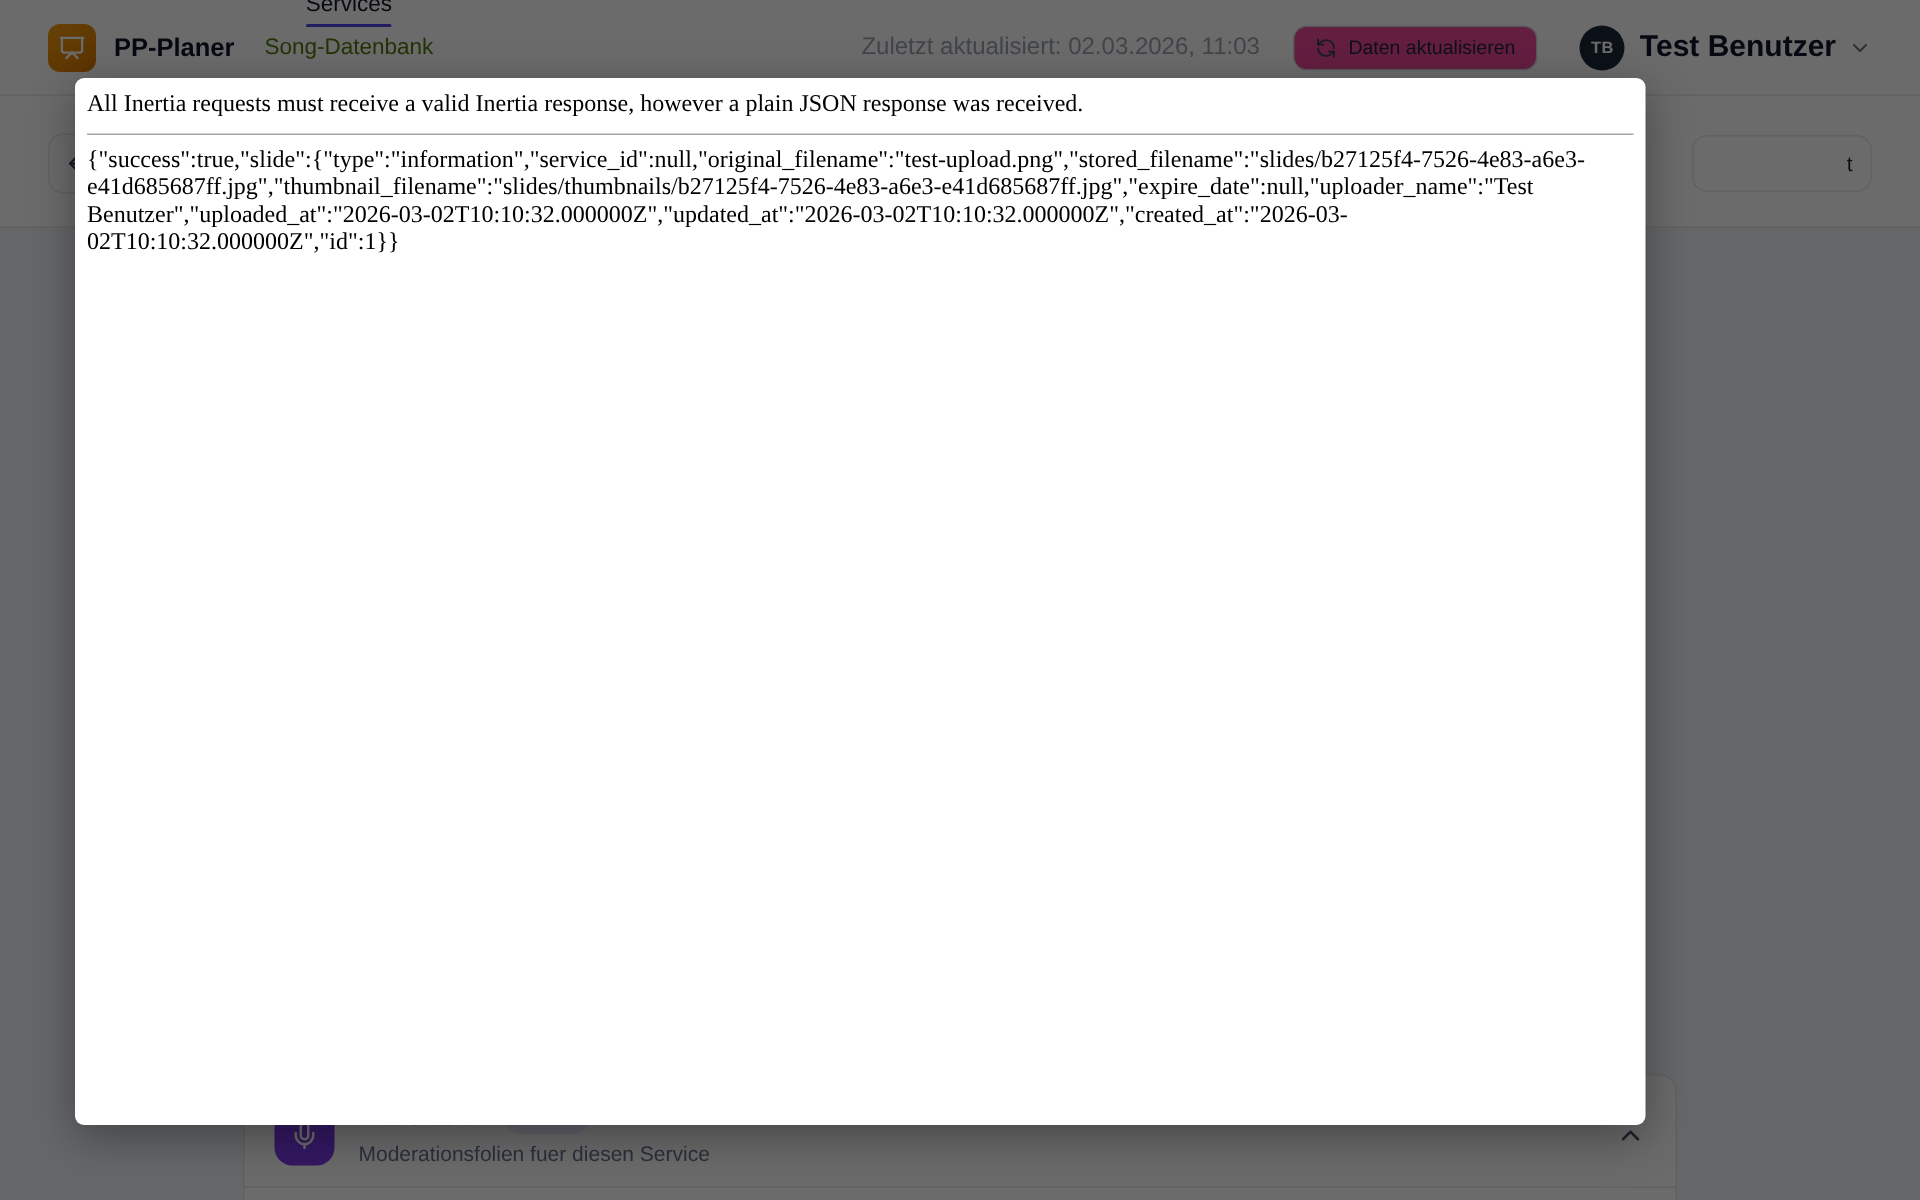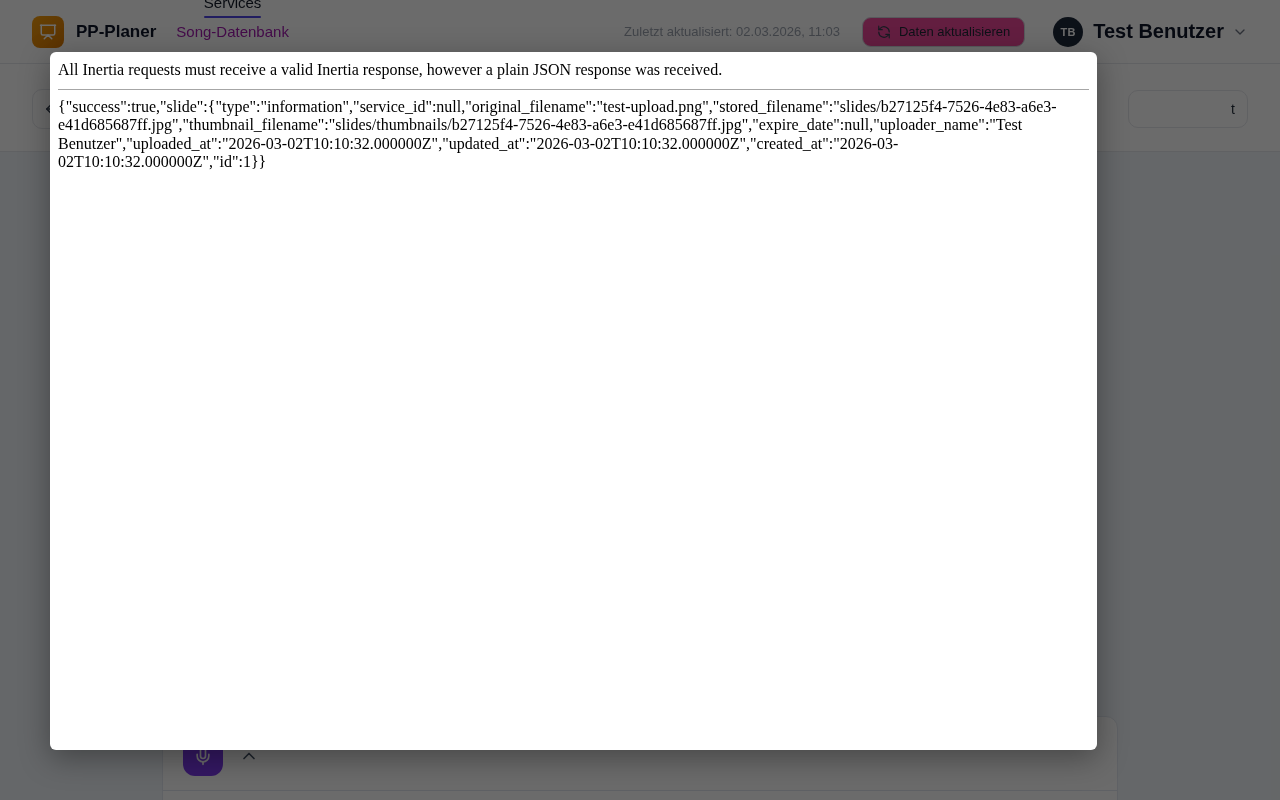--- a/index.html
+++ b/index.html
@@ -18,28 +18,28 @@
     background:#ffffff; border-bottom:1px solid #e5e7eb;
     display:flex; align-items:center; padding:0 32px; z-index:1;
   }
   .logo {
     width:32px; height:32px; border-radius:8px; flex:0 0 auto;
     background:linear-gradient(135deg,#f59e0b,#d97706);
     display:flex; align-items:center; justify-content:center; color:#fff;
   }
   .brand { font-size:17px; font-weight:700; color:#0f172a; margin-left:12px; white-space:nowrap; }
   .main-nav { display:flex; gap:12px; margin-left:20px; align-items:center;flex-direction:column; }
-  .nav-item { position:relative; font-size:15px; font-weight:500; color:#a21caf; cursor:pointer; white-space:nowrap; }
+  .nav-item { position:relative; font-size:15px; font-weight:500; color:#4d7c0f; cursor:pointer; white-space:nowrap; }
   .nav-item.active { color:#111827; }
   .nav-item.active::after {
     content:""; position:absolute; left:0; right:0; bottom:-7px; height:2px;
     background:#4f46e5; border-radius:2px;
   }
   .header-right { margin-left:auto; display:flex; align-items:center; }
-  .last-updated { font-size:13px; color:#9ca3af; white-space:nowrap; }
+  .last-updated { font-size:16px; color:#9ca3af; white-space:nowrap; }
   .refresh-btn {
     margin-left:22px; display:flex; align-items:center; gap:8px; height:30px;
     padding:0 14px; border:1px solid #d1d5db; border-radius:9px; background:#ec4899;
     font-family:inherit; font-size:13px; color:#1f2937; cursor:pointer; white-space:nowrap;
   }
   .avatar {
     margin-left:28px; width:30px; height:30px; border-radius:50%;
     background:#1e293b; color:#fff; font-size:11px; font-weight:700;
     display:flex; align-items:center; justify-content:center; letter-spacing:.3px;
   }
@@ -158,20 +158,27 @@
 
 <section class="moderation-card">
   <div class="card-header">
     <div class="mic-box">
       <svg width="20" height="20" viewBox="0 0 24 24" fill="none" stroke="currentColor" stroke-width="2" stroke-linecap="round" stroke-linejoin="round">
         <path d="M12 2a3 3 0 0 0-3 3v7a3 3 0 0 0 6 0V5a3 3 0 0 0-3-3Z"></path>
           <path d="M19 10v2a7 7 0 0 1-14 0v-2"></path>
           <line x1="12" x2="12" y1="19" y2="22"></line>
       </svg>
     </div>
+    <div class="card-titles">
+      <div class="card-title-row">
+        <span class="card-title">Moderation</span>
+        <span class="badge"></span>
+      </div>
+      <div class="card-subtitle">Moderationsfolien fuer diesen Service</div>
+    </div>
     <span class="collapse-chevron">
       <svg width="20" height="20" viewBox="0 0 24 24" fill="none" stroke="currentColor" stroke-width="2" stroke-linecap="round" stroke-linejoin="round">
         <path d="m18 15-6-6-6 6"></path>
       </svg>
     </span>
   </div>
   <div class="card-body"></div>
 </section>
 
 <div class="backdrop"></div>

